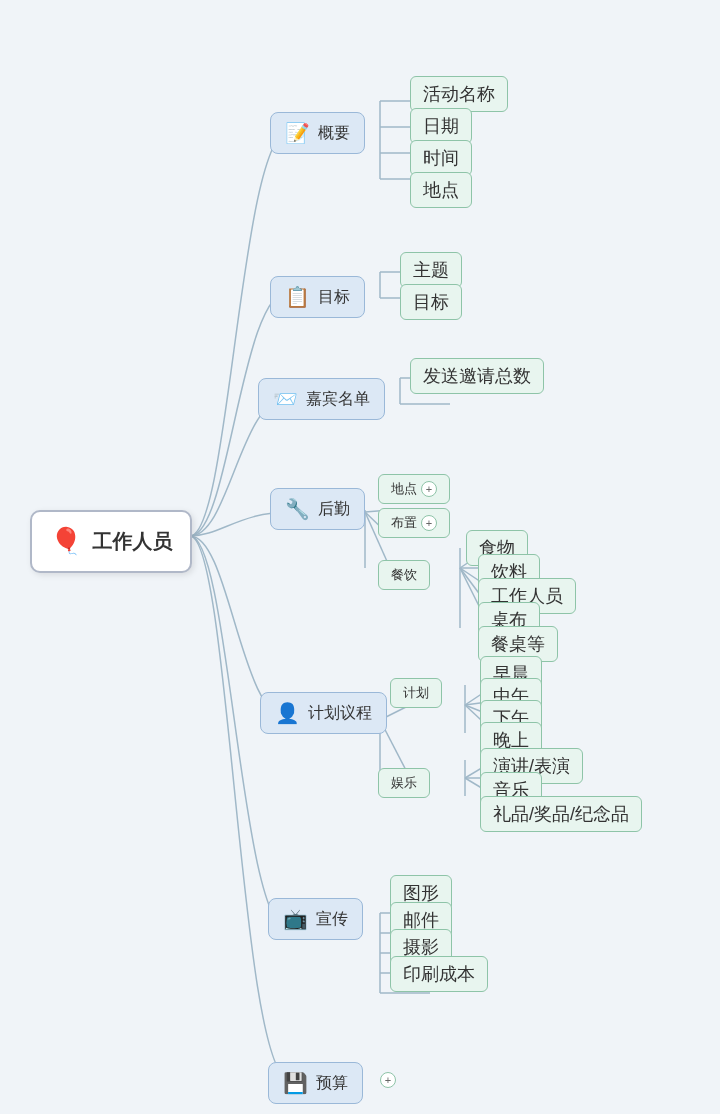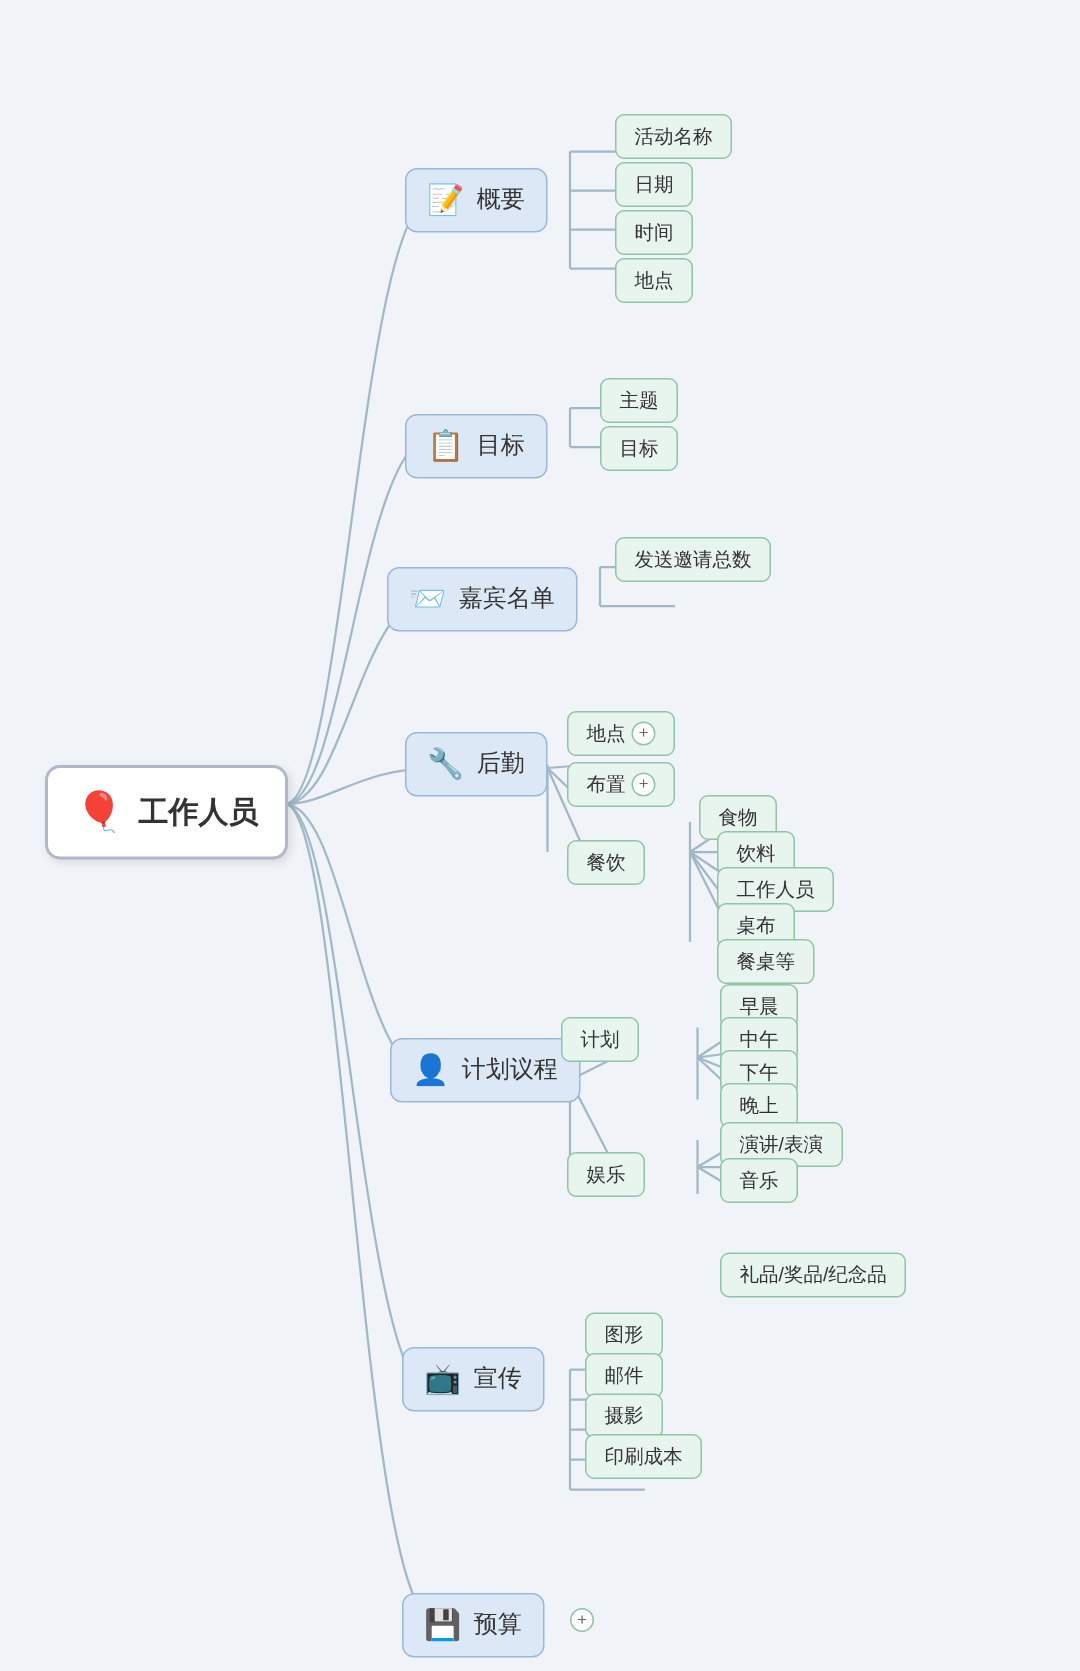--- a/index.html
+++ b/index.html
@@ -58,21 +58,21 @@
     .branch-icon {
       font-size: 20px;
     }
     
     .leaf-node {
       position: absolute;
       background: #e8f5ef;
       border: 1.5px solid #8ec4a8;
       border-radius: 6px;
       padding: 5px 12px;
-      font-size: 13px;
+      font-size: 18px;
       color: #333;
       white-space: nowrap;
       z-index: 10;
     }
     
     .sub-branch-node {
       position: absolute;
       background: #e8f5ef;
       border: 1.5px solid #8ec4a8;
       border-radius: 6px;
@@ -258,21 +258,21 @@
   </div>
   <div class="leaf-node" style="left:468px; top:606px;">
     <span>餐桌等</span>
   </div>
 
   <div class="branch-node" style="left:250px; top:672px;">
     <span class="branch-icon">👤</span>
     <span>计划议程</span>
   </div>
 
-  <div class="sub-branch-node" style="left:364px; top:658px;justify-content:flex-end;">
+  <div class="sub-branch-node" style="left:380px; top:658px;justify-content:flex-end;">
     <span>计划</span>
   </div>
 
   <div class="leaf-node" style="left:470px; top:636px;">
     <span>早晨</span>
   </div>
   <div class="leaf-node" style="left:470px; top:658px;">
     <span>中午</span>
   </div>
   <div class="leaf-node" style="left:470px; top:680px;">
@@ -285,21 +285,21 @@
   <div class="sub-branch-node" style="left:368px; top:748px;">
     <span>娱乐</span>
   </div>
 
   <div class="leaf-node" style="left:470px; top:728px;">
     <span>演讲/表演</span>
   </div>
   <div class="leaf-node" style="left:470px; top:752px;">
     <span>音乐</span>
   </div>
-  <div class="leaf-node" style="left:470px; top:776px;margin-top:39px;">
+  <div class="leaf-node" style="left:470px; top:776px;">
     <span>礼品/奖品/纪念品</span>
   </div>
 
   <div class="branch-node" style="left:258px; top:878px;">
     <span class="branch-icon">📺</span>
     <span>宣传</span>
   </div>
   <div class="leaf-node" style="left:380px; top:855px;">
     <span>图形</span>
   </div>

